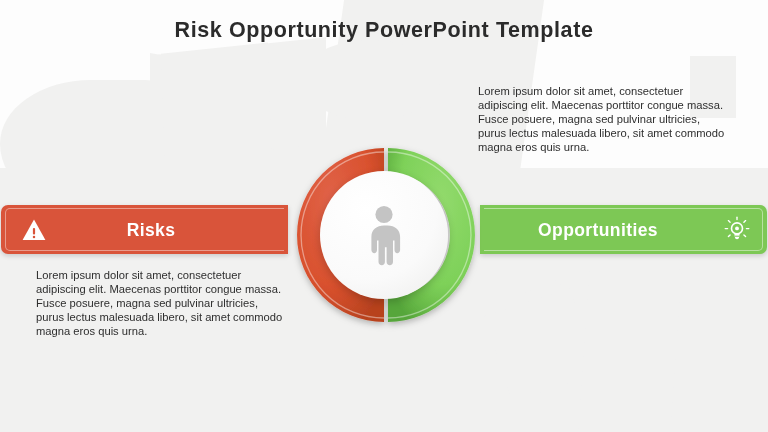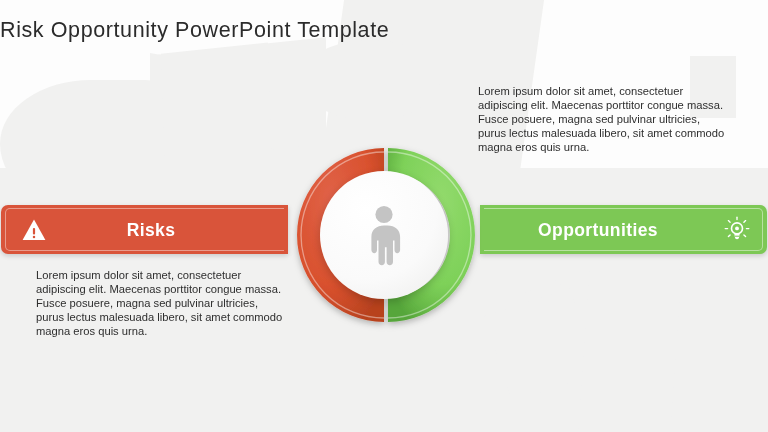--- a/index.html
+++ b/index.html
@@ -112,23 +112,23 @@
     left: 300px; top: 40px; width: 140px; height: 80px;
     background: #f5f5f4;
     border-radius: 50%;
   }
 
   
   #title {
     position: absolute;
     left: 0; top: 18px;
     width: 768px;
-    text-align: left;
+    text-align: center;
     font-size: 21.5px;
-    font-weight: 400;
+    font-weight: 700;
     letter-spacing: 0.6px;
     color: #2b2b2b;
     z-index: 30;
   }
 
   
   #risk-bar {
     position: absolute;
     left: 1px; top: 205px;
     width: 287px; height: 49px;

